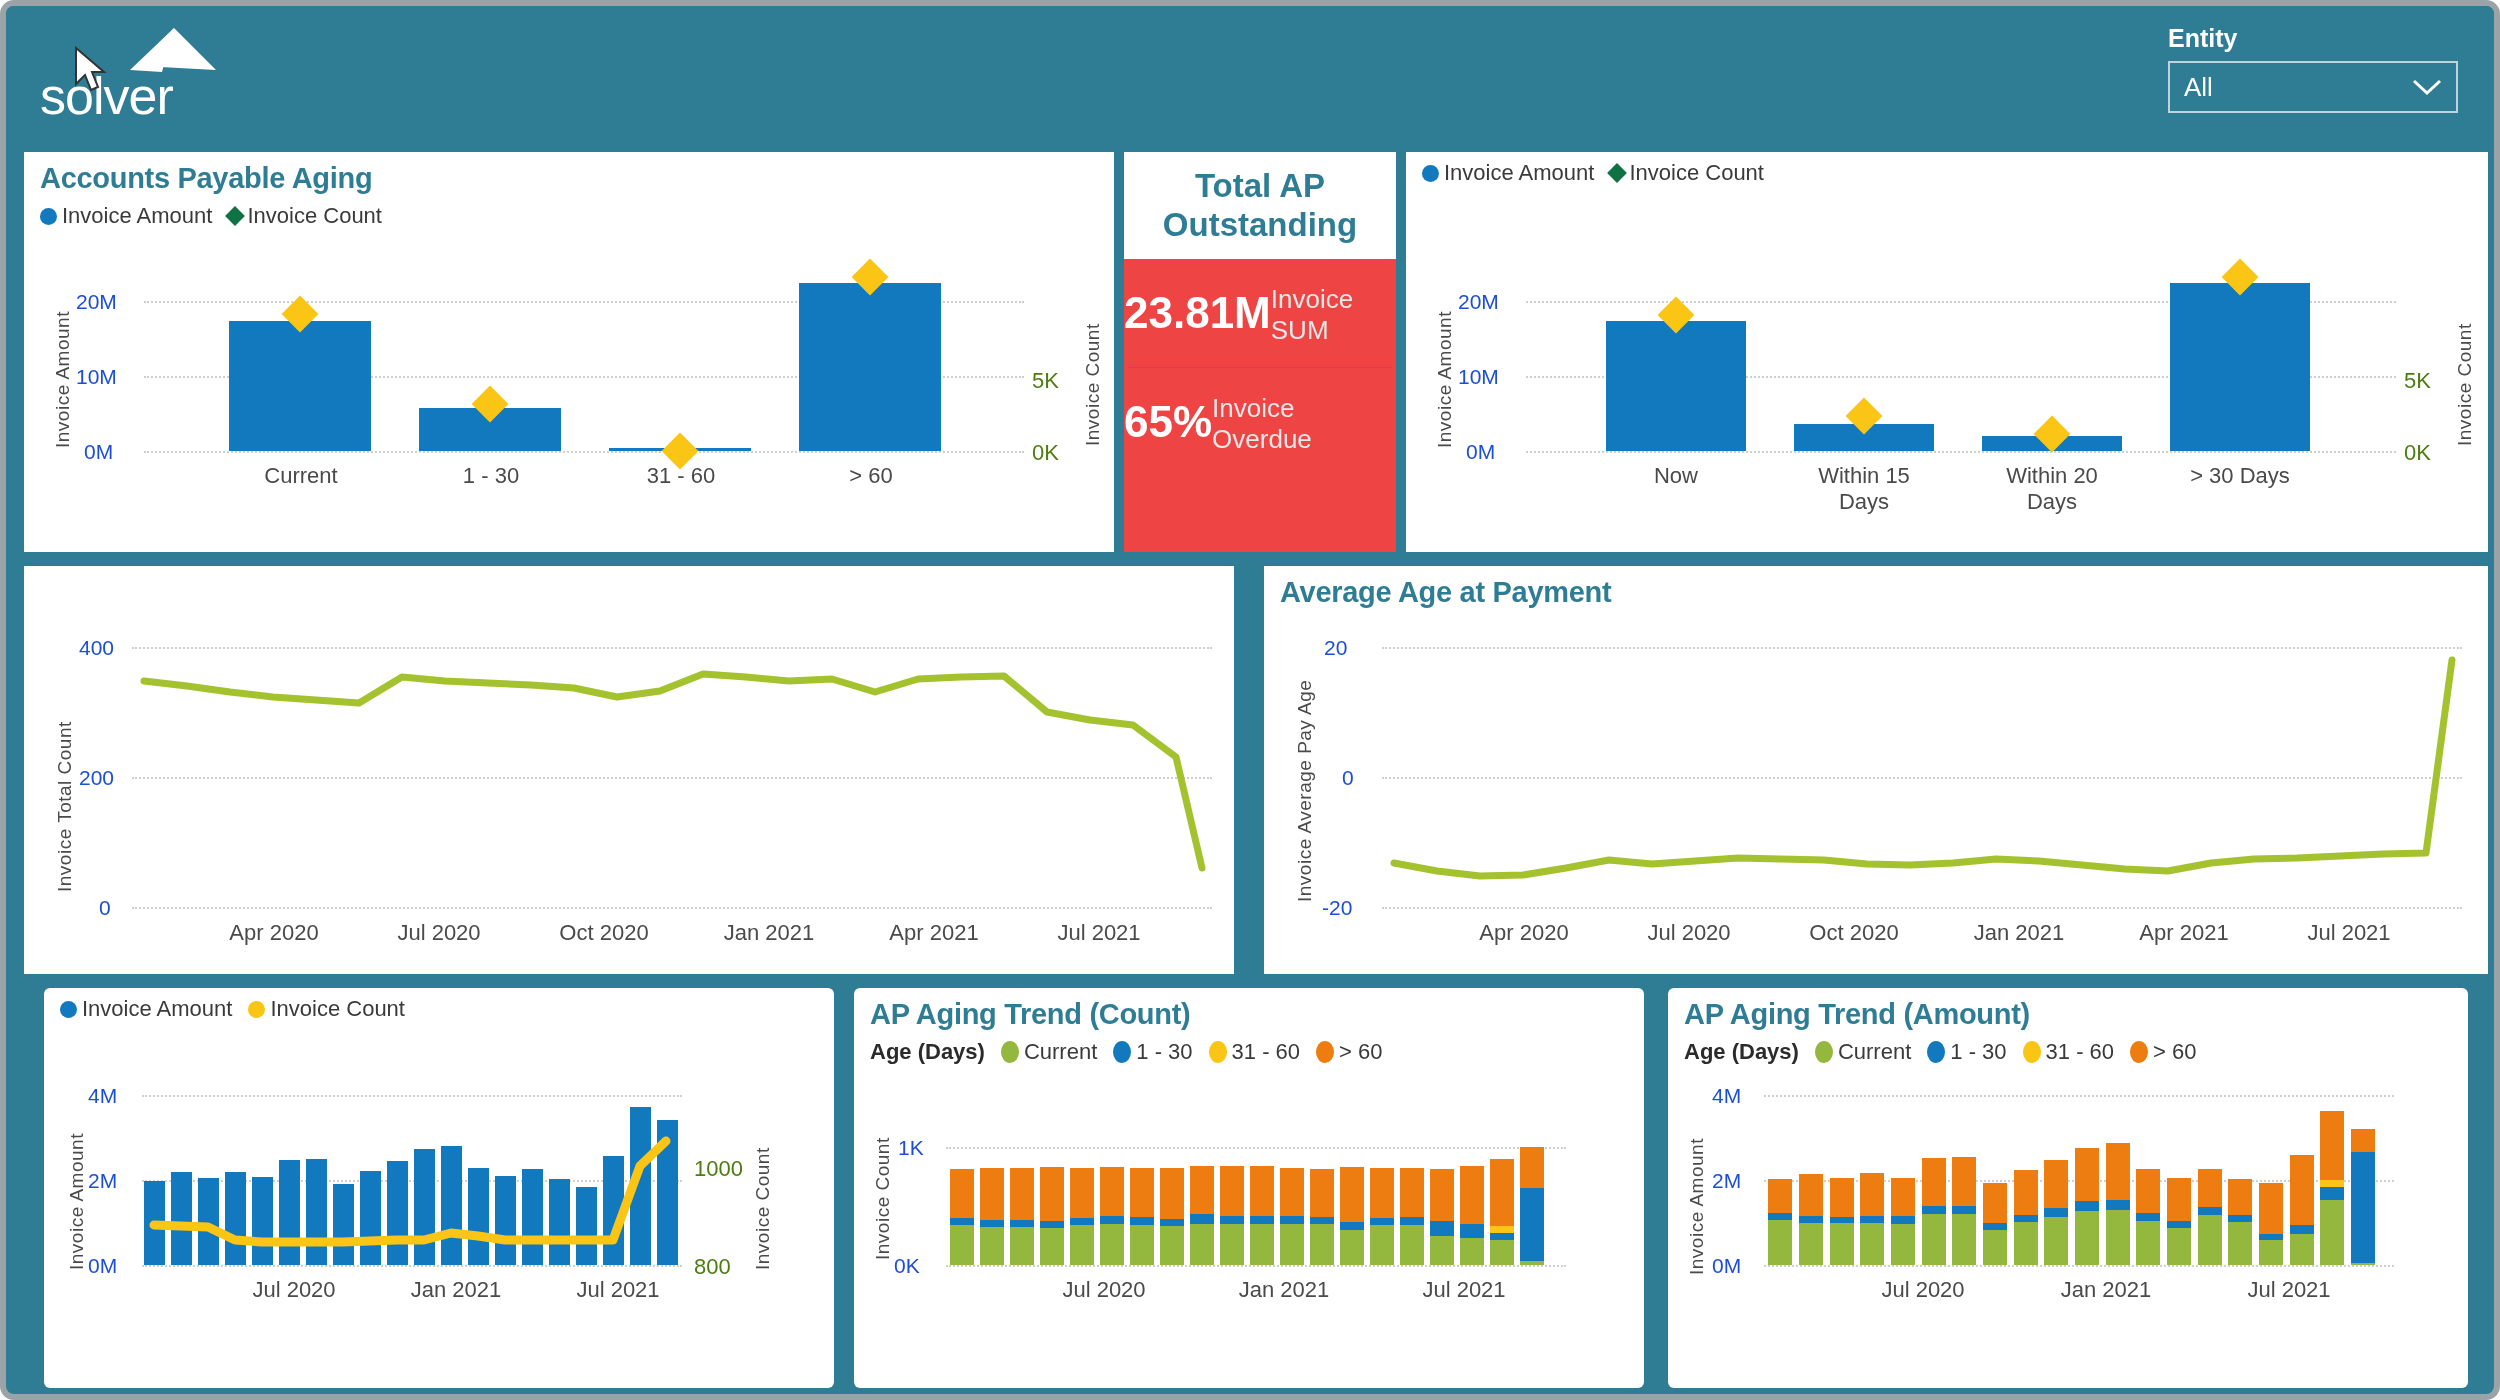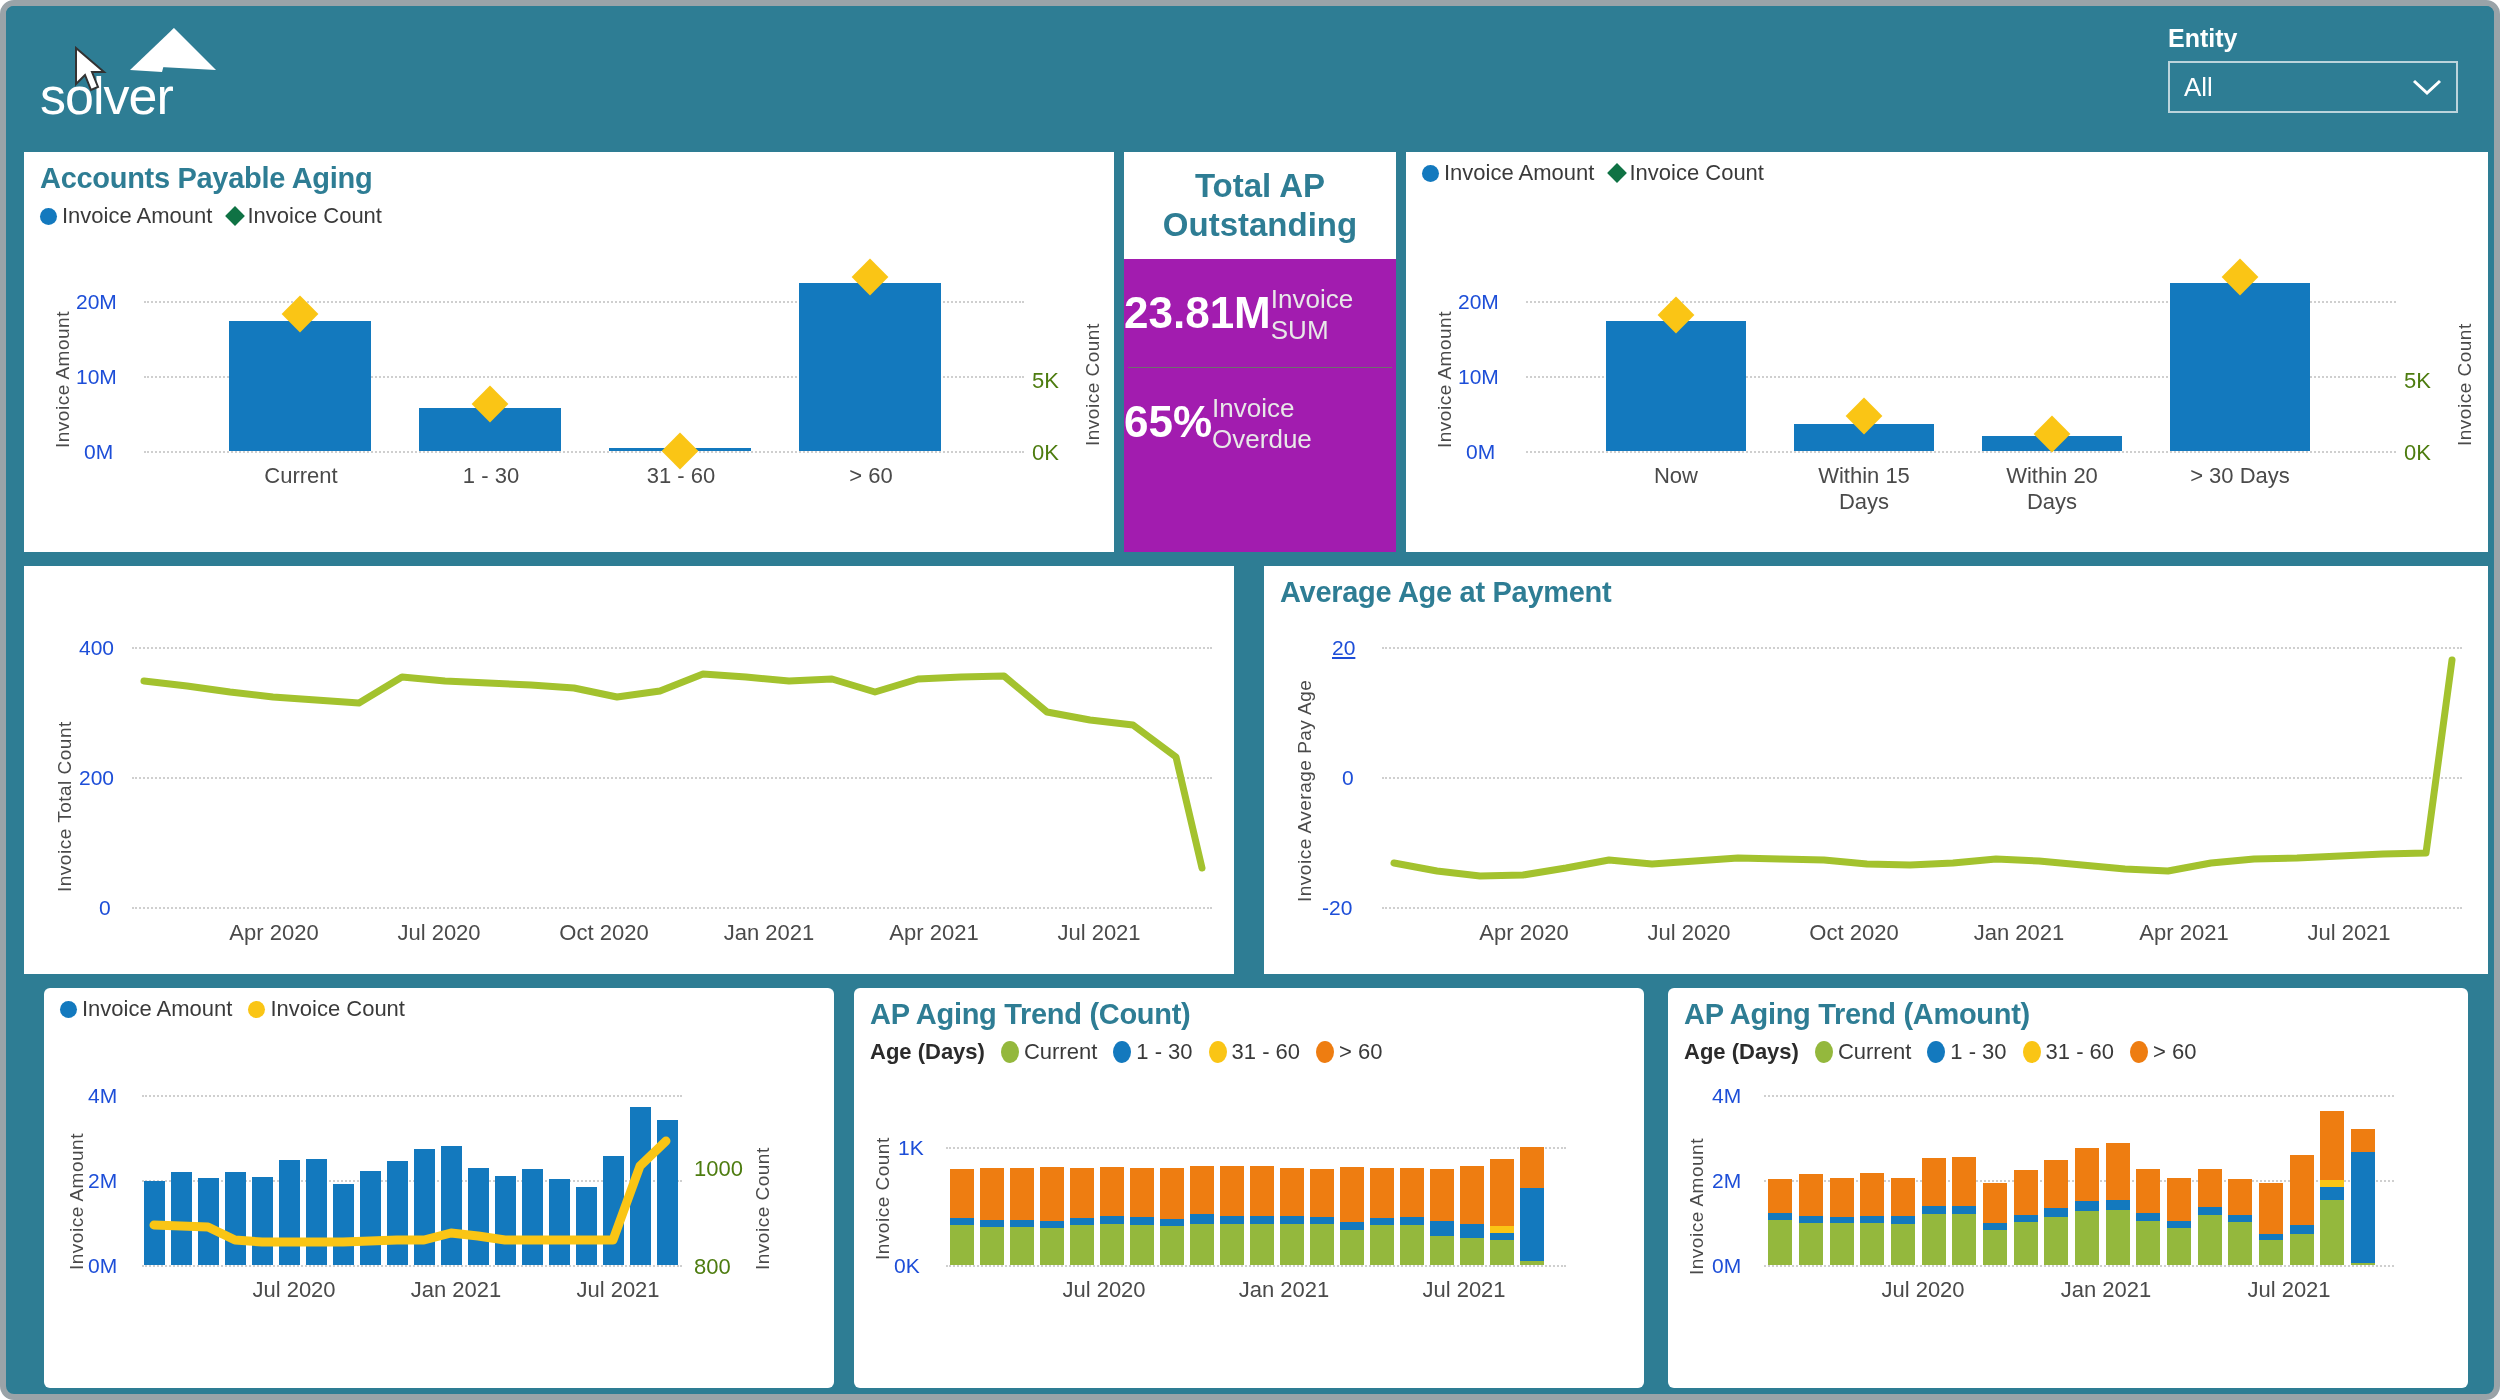--- a/index.html
+++ b/index.html
@@ -72,21 +72,21 @@
   .tick-r { position: absolute; font-size: 22px; color: #4d7c0f; }
   .cat { position: absolute; font-size: 22px; color: #4a4a4a; text-align: center; }
   .gridline {
     position: absolute; height: 0; border-top: 2px dotted #cfcfcf;
   }
   .bar { position: absolute; background: #1379be; }
   .seg { position: absolute; }
   .dmk { position: absolute; width: 26px; height: 26px; background: #fac515; transform: rotate(45deg); }
 
   
-  .kpi { position: absolute; background: #a21caf; overflow: hidden; }
+  .kpi { position: absolute; background: #ef4444; overflow: hidden; }
   .kpi-head {
     background: #ffffff; height: 107px; display: flex; flex-direction: column;
     align-items: center; justify-content: center;
   }
   .kpi-head div { color: #2e7d94; font-size: 33px; font-weight: bold; line-height: 1.18; }
   .kpi-cell { height: 108px; display: flex; flex-direction: row; align-items: center; justify-content: center; }
   .kpi-val { color: #ffffff; font-size: 44px; font-weight: bold; line-height: 1.1; }
   .kpi-sub { color: #e8e8e8; font-size: 26px; margin-top: 4px; }
   .kpi-div { height: 1px; background: #6e6e6e; margin: 0 4px; }
 </style>
@@ -247,21 +247,21 @@
       <div class="cat" style="left:665px; top:308px; width:160px;">Jan 2021</div>
       <div class="cat" style="left:830px; top:308px; width:160px;">Apr 2021</div>
       <div class="cat" style="left:995px; top:308px; width:160px;">Jul 2021</div>
     </div>
   </div>
 
   <div class="panel" style="left:1258px; top:560px; width:1224px; height:408px;">
     <div class="panel-title">Average Age at Payment</div>
     <div class="plot" style="left:0; top:46px; width:1224px; height:362px;">
       <div class="axis-label-y" style="left:30px; top:60px; height:230px;">Invoice Average Pay Age</div>
-      <div class="tick" style="left:68px; top:24px;text-decoration:underline;">20</div>
+      <div class="tick" style="left:60px; top:24px;">20</div>
       <div class="tick" style="left:78px; top:154px;">0</div>
       <div class="tick" style="left:58px; top:284px;">-20</div>
 
       <div class="gridline" style="left:118px; top:35px; width:1080px;"></div>
       <div class="gridline" style="left:118px; top:165px; width:1080px;"></div>
       <div class="gridline" style="left:118px; top:295px; width:1080px;"></div>
 
       <svg style="position:absolute; left:118px; top:0; width:1080px; height:300px;" viewBox="0 0 1080 300" preserveAspectRatio="none">
         <polyline fill="none" stroke="#a3c22e" stroke-width="7" stroke-linejoin="round" stroke-linecap="round" points="12,251 55,259 98,264 141,263 184,256 227,248 270,252 313,249 356,246 399,247 442,248 485,252 528,253 571,251 614,247 657,249 700,253 743,257 786,259 829,251 872,247 915,246 958,244 1001,242 1044,241 1070,48"></polyline>
       </svg>

